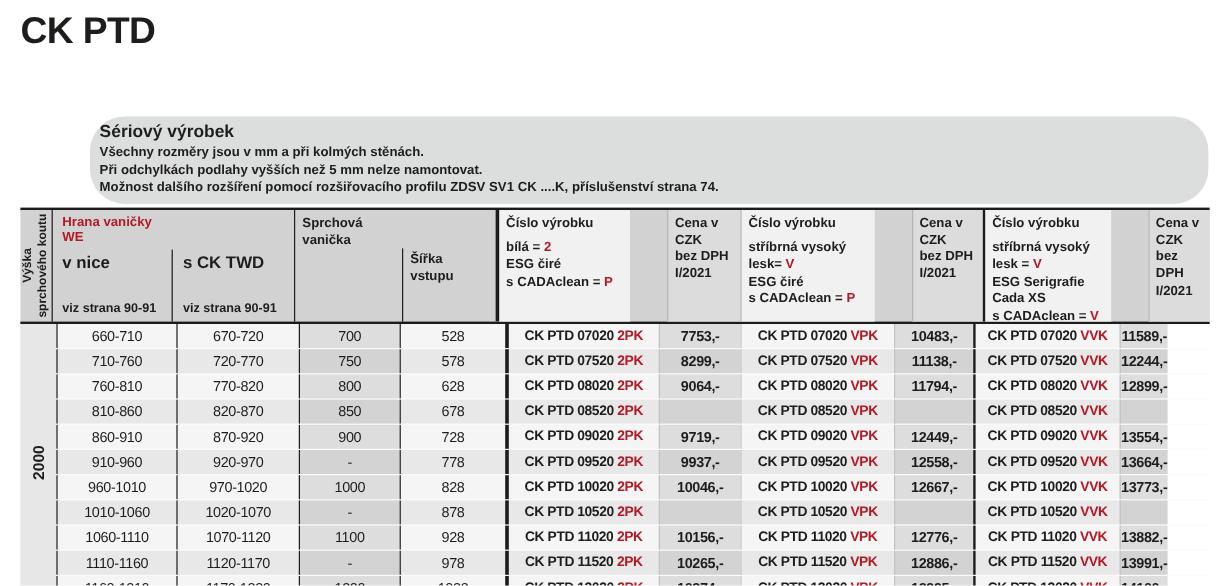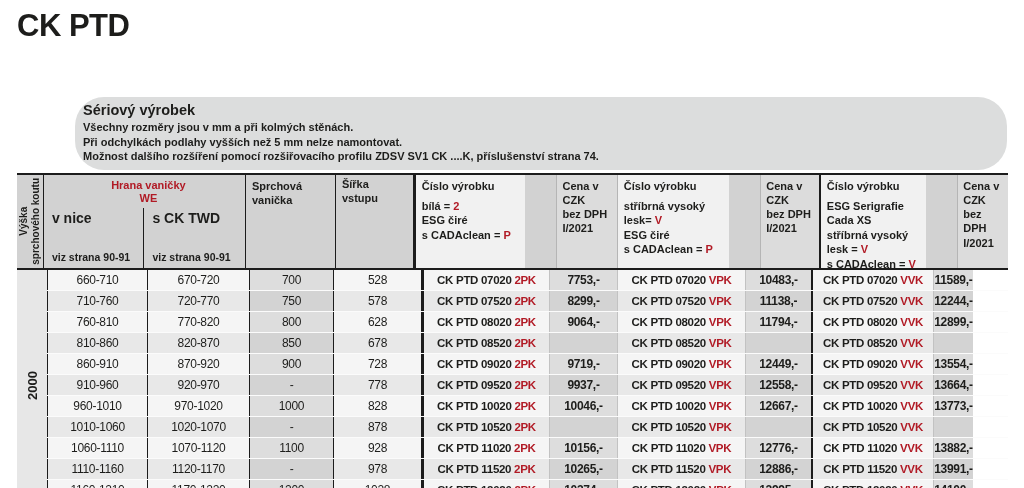--- a/index.html
+++ b/index.html
@@ -23,30 +23,30 @@
   
   .hdr{ display:flex; height:93px; background:#d2d2d2;
     border-bottom:2px solid var(--line-dark); font-weight:bold; }
   .hcell{ box-sizing:border-box; font-size:11px; line-height:1.3; }
   .c-rot{ width:30px; display:flex; align-items:center; justify-content:center; }
   .rot-txt{ writing-mode:vertical-rl; transform:rotate(180deg);
     font-size:10px; line-height:1.2; text-align:center; white-space:pre-line; }
   .c-hrana{ width:202px; border-left:1px solid var(--line-dark);
     display:flex; flex-direction:column; }
   .hrana-top{ color:var(--accent); padding:4px 0 0 8px; font-size:11px; line-height:1.25; }
-  .hrana-top span{ display:block;text-align:center; }
+  .hrana-top span{ display:block; }
   .hrana-split{ flex:1; display:flex; margin-top:2px; }
   .hsub{ box-sizing:border-box; padding:1px 0 3px 8px; display:flex;
     flex-direction:column; justify-content:space-between; }
   .hsub.s1{ width:100px; }
   .hsub.s2{ width:102px; border-left:1px solid var(--line-dark); }
   .hsub .main{ font-size:14px; }
   .hsub .ref{ font-size:10.5px; }
   .c-van{ width:102px; border-left:1px solid var(--line-dark); padding:4px 6px; }
-  .c-sirka{ width:88px; border-left:1px solid var(--line-dark); padding:2px 6px; }
+  .c-sirka{ width:88px; border-left:1px solid var(--line-dark); padding:2px 6px;margin-top:32px; }
   .c-prod{ background:#f1f1f1; padding:4px 6px; }
   .c-prod.v0{ width:128px; border-left:3px solid var(--line-dark); }
   .c-prod.v1{ width:128px; border-left:1px solid #b5b5b5; }
   .c-prod.v2{ width:122px; border-left:2px solid var(--line-dark); }
   .ph-label{ margin-bottom:6px; }
   .spec{ line-height:1.32; }
   .acc{ color:var(--accent); }
   .c-price{ background:#dcdcdc; padding:4px 5px;margin-left:31px; }
   .c-price.v0{ width:68px; border-left:1px solid #b5b5b5; }
   .c-price.v1{ width:66px; border-left:1px solid #b5b5b5; }
@@ -131,22 +131,22 @@
           <div class="ph-label">Číslo výrobku</div>
           <div class="spec"><span>stříbrná vysoký lesk= </span><span class="acc">V</span></div>
           <div class="spec"><span>ESG čiré</span></div>
           <div class="spec"><span>s CADAclean = </span><span class="acc">P</span></div>
         </div><div class="hcell c-price v1">
           <div>Cena v CZK</div>
           <div>bez DPH</div>
           <div>I/2021</div>
         </div><div class="hcell c-prod v2">
           <div class="ph-label">Číslo výrobku</div>
+          <div class="spec"><span>stříbrná vysoký lesk = </span><span class="acc">V</span></div>
           <div class="spec"><span>ESG Serigrafie Cada XS</span></div>
-          <div class="spec"><span>stříbrná vysoký lesk = </span><span class="acc">V</span></div>
           <div class="spec"><span>s CADAclean = </span><span class="acc">V</span></div>
         </div><div class="hcell c-price v2">
           <div>Cena v CZK</div>
           <div>bez DPH</div>
           <div>I/2021</div>
         </div></div>
   </div>
   <div class="bodywrap">
     <div class="rotcell">
       <span class="rot-2000">2000</span>

